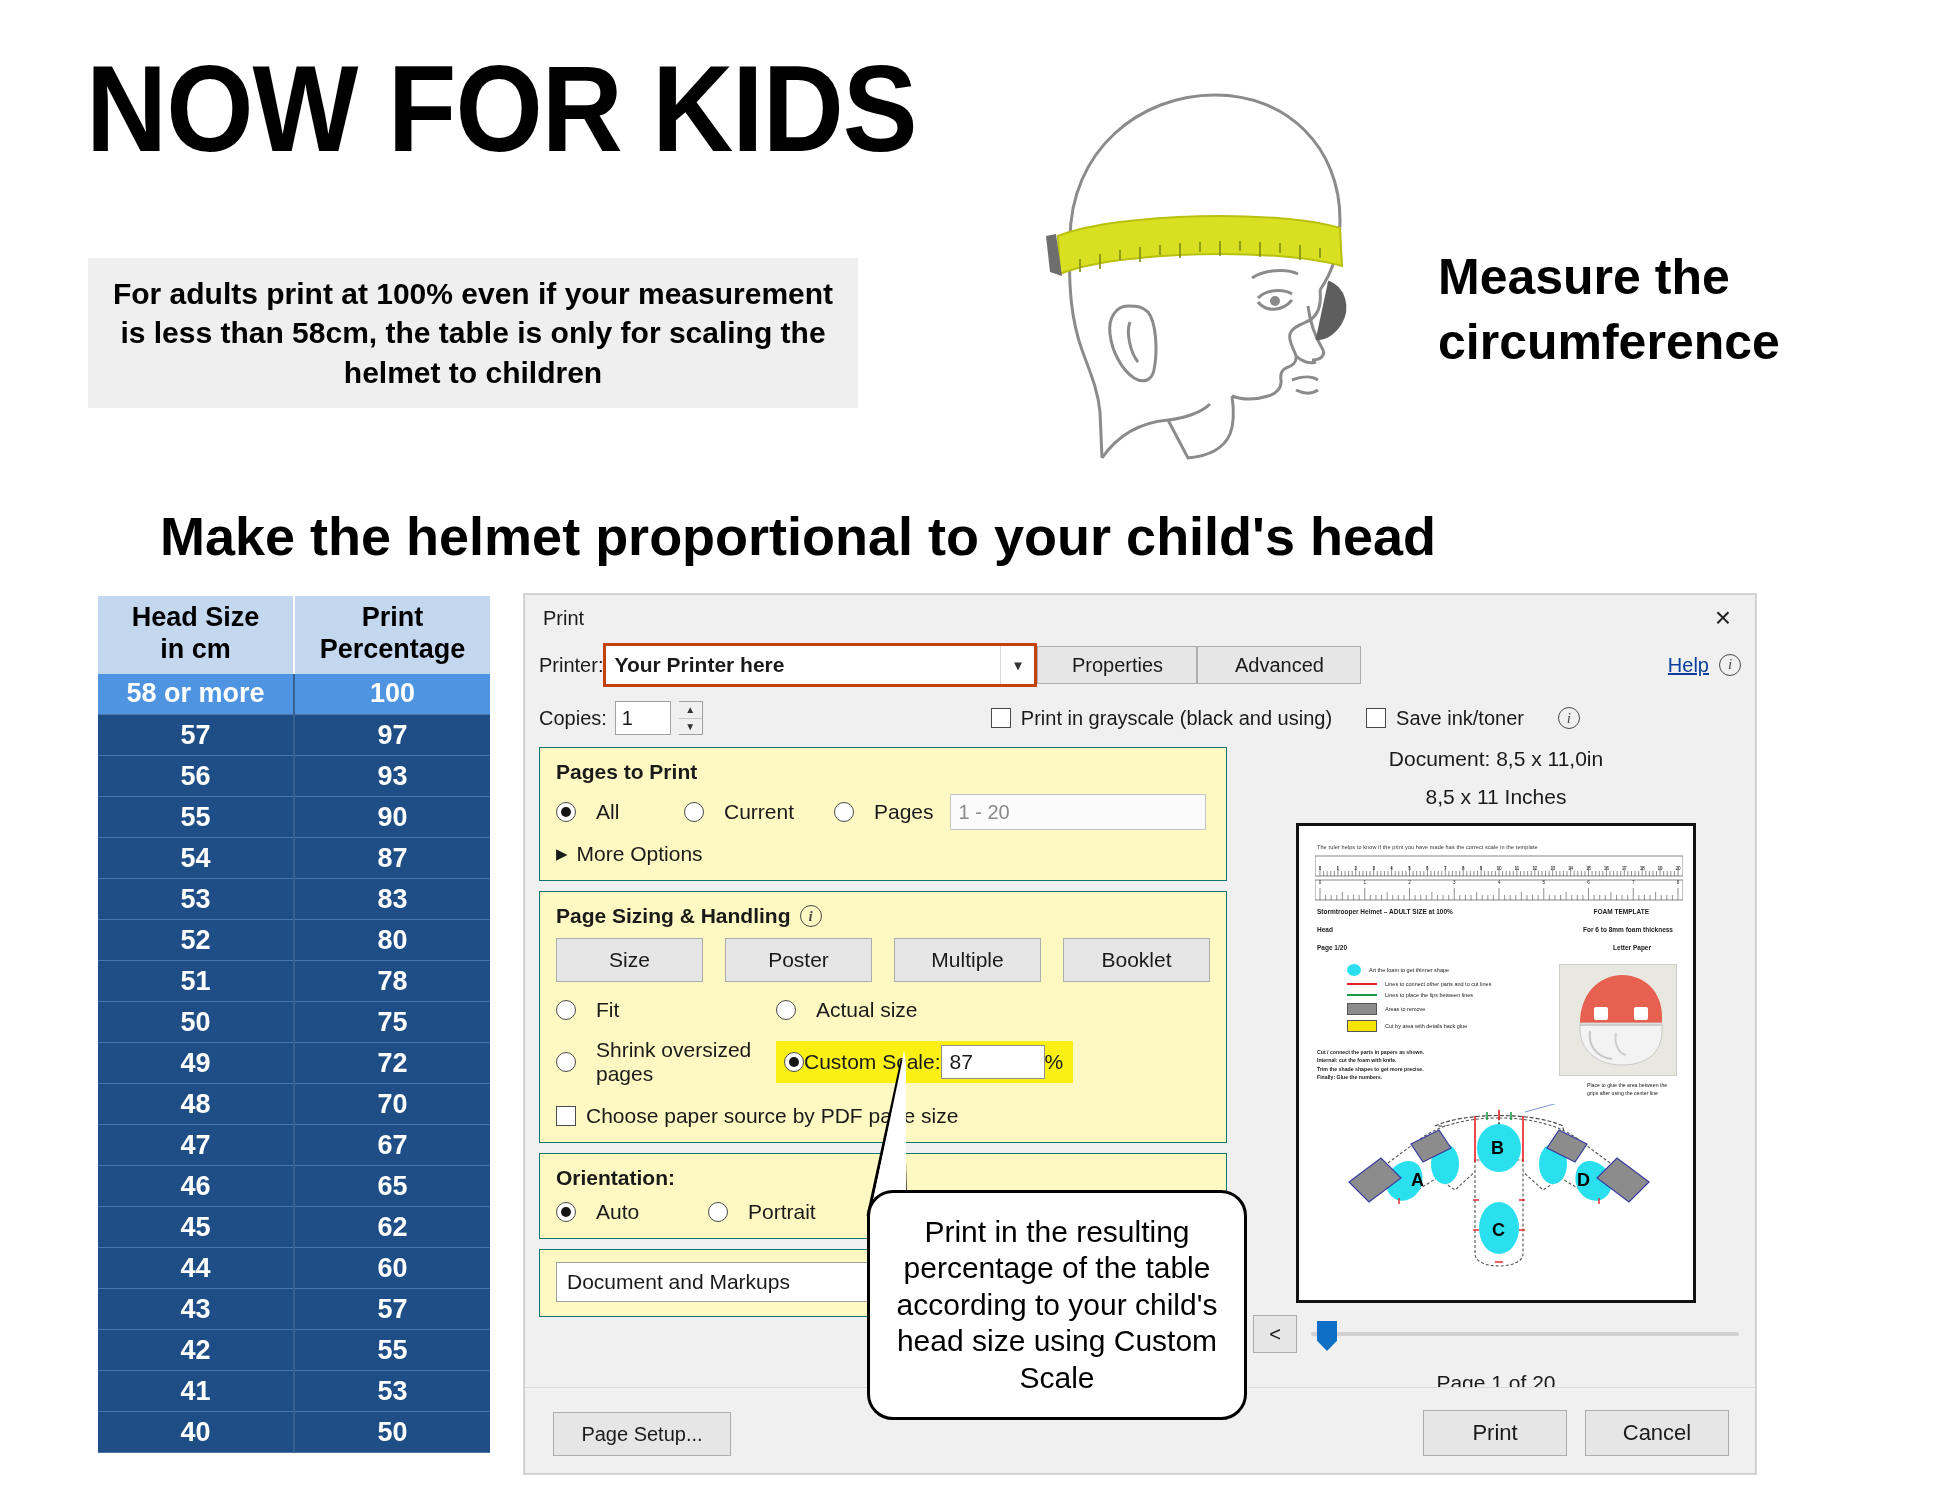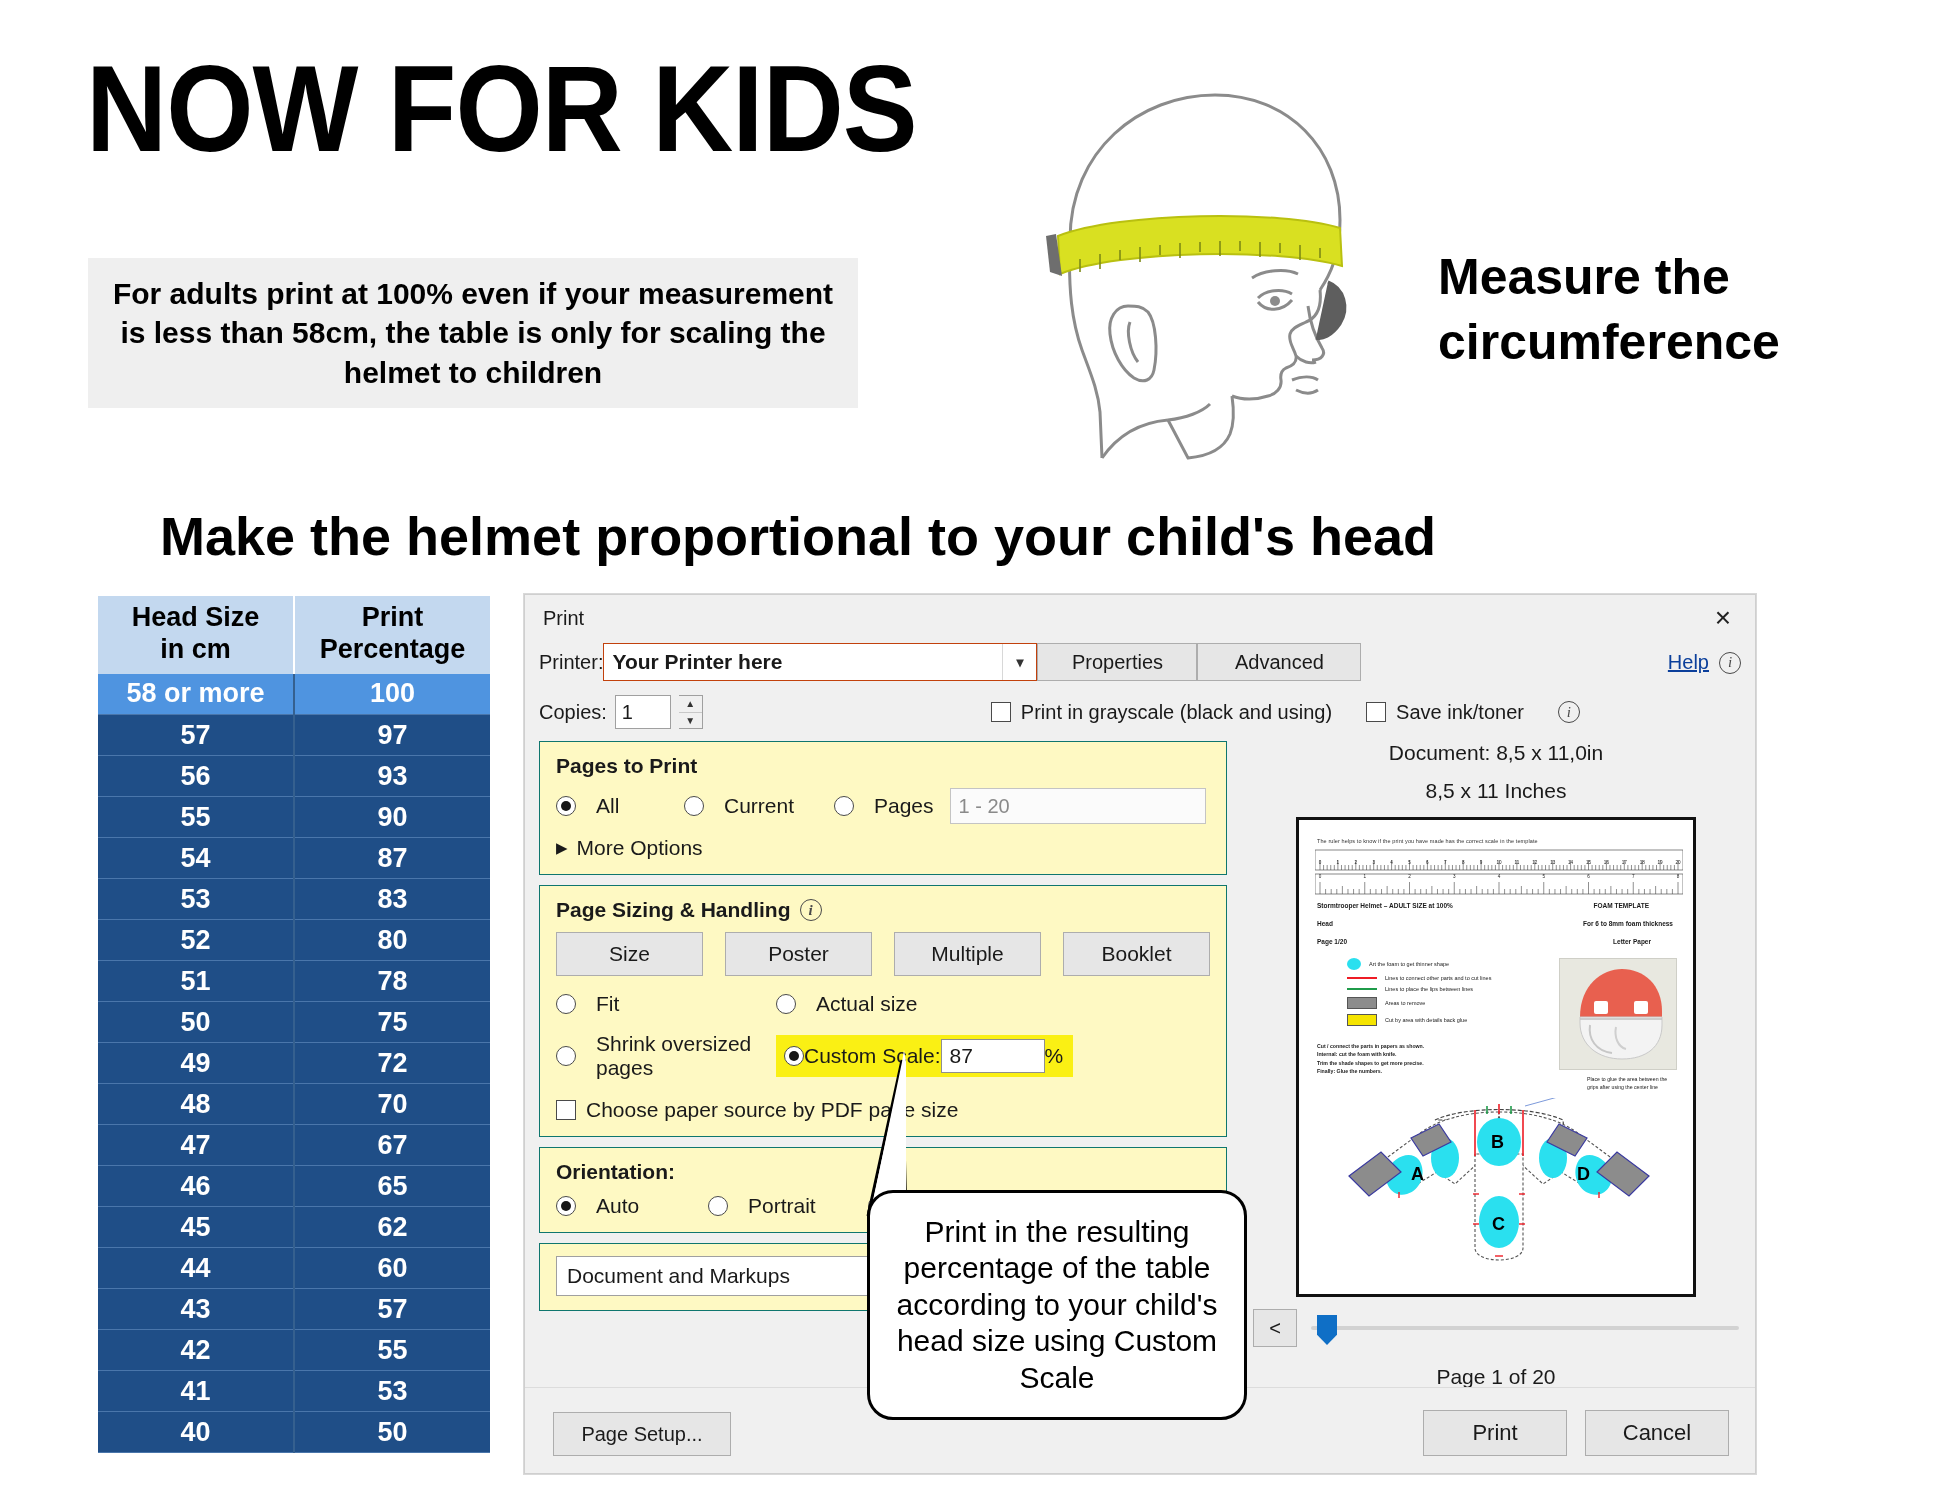--- a/index.html
+++ b/index.html
@@ -98,22 +98,22 @@
     display:flex; align-items:center; justify-content:center;
     font-size:28px; color:#222; cursor:pointer;
   }
 
   .dlg-body { position:relative; padding:0 14px 0 14px; }
 
   .row { display:flex; align-items:center; }
   .lbl { font-size:20px; color:#1a1a1a; }
 
   .combo {
-    background:#fff; border:1px solid #c2410c;
-    height:38px; display:flex; align-items:center;
+    background:#fff; border:3px solid #c2410c;
+    height:44px; display:flex; align-items:center;
     padding:0 8px; font-size:21px; font-weight:bold; position:relative;
   }
   .combo .arrow {
     position:absolute; right:0; top:0; bottom:0; width:34px;
     display:flex; align-items:center; justify-content:center;
     font-size:14px; color:#333; border-left:1px solid #d8d8d8;
   }
   .btn {
     background:#e6e6e6; border:1px solid #adadad;
     height:38px; padding:4px 20px;
@@ -410,21 +410,21 @@
       <div class="combo" style="width:434px;">
         <span>Your Printer here</span>
         <span class="arrow">▾</span>
       </div>
       <div class="btn" style="width:160px;">
         <span>Properties</span>
       </div>
       <div class="btn" style="width:164px;">
         <span>Advanced</span>
       </div>
-      <div style="margin-left:auto; display:flex; align-items:flex-end; gap:10px;">
+      <div style="margin-left:auto; display:flex; align-items:flex-start; gap:10px;">
         <span class="help-link">Help</span>
         <span class="info-i">i</span>
       </div>
     </div>
 
     <div class="row" style="gap:8px; margin-top:14px;">
       <span class="lbl">Copies:</span>
       <div class="spin-box">
         <span>1</span>
       </div>

